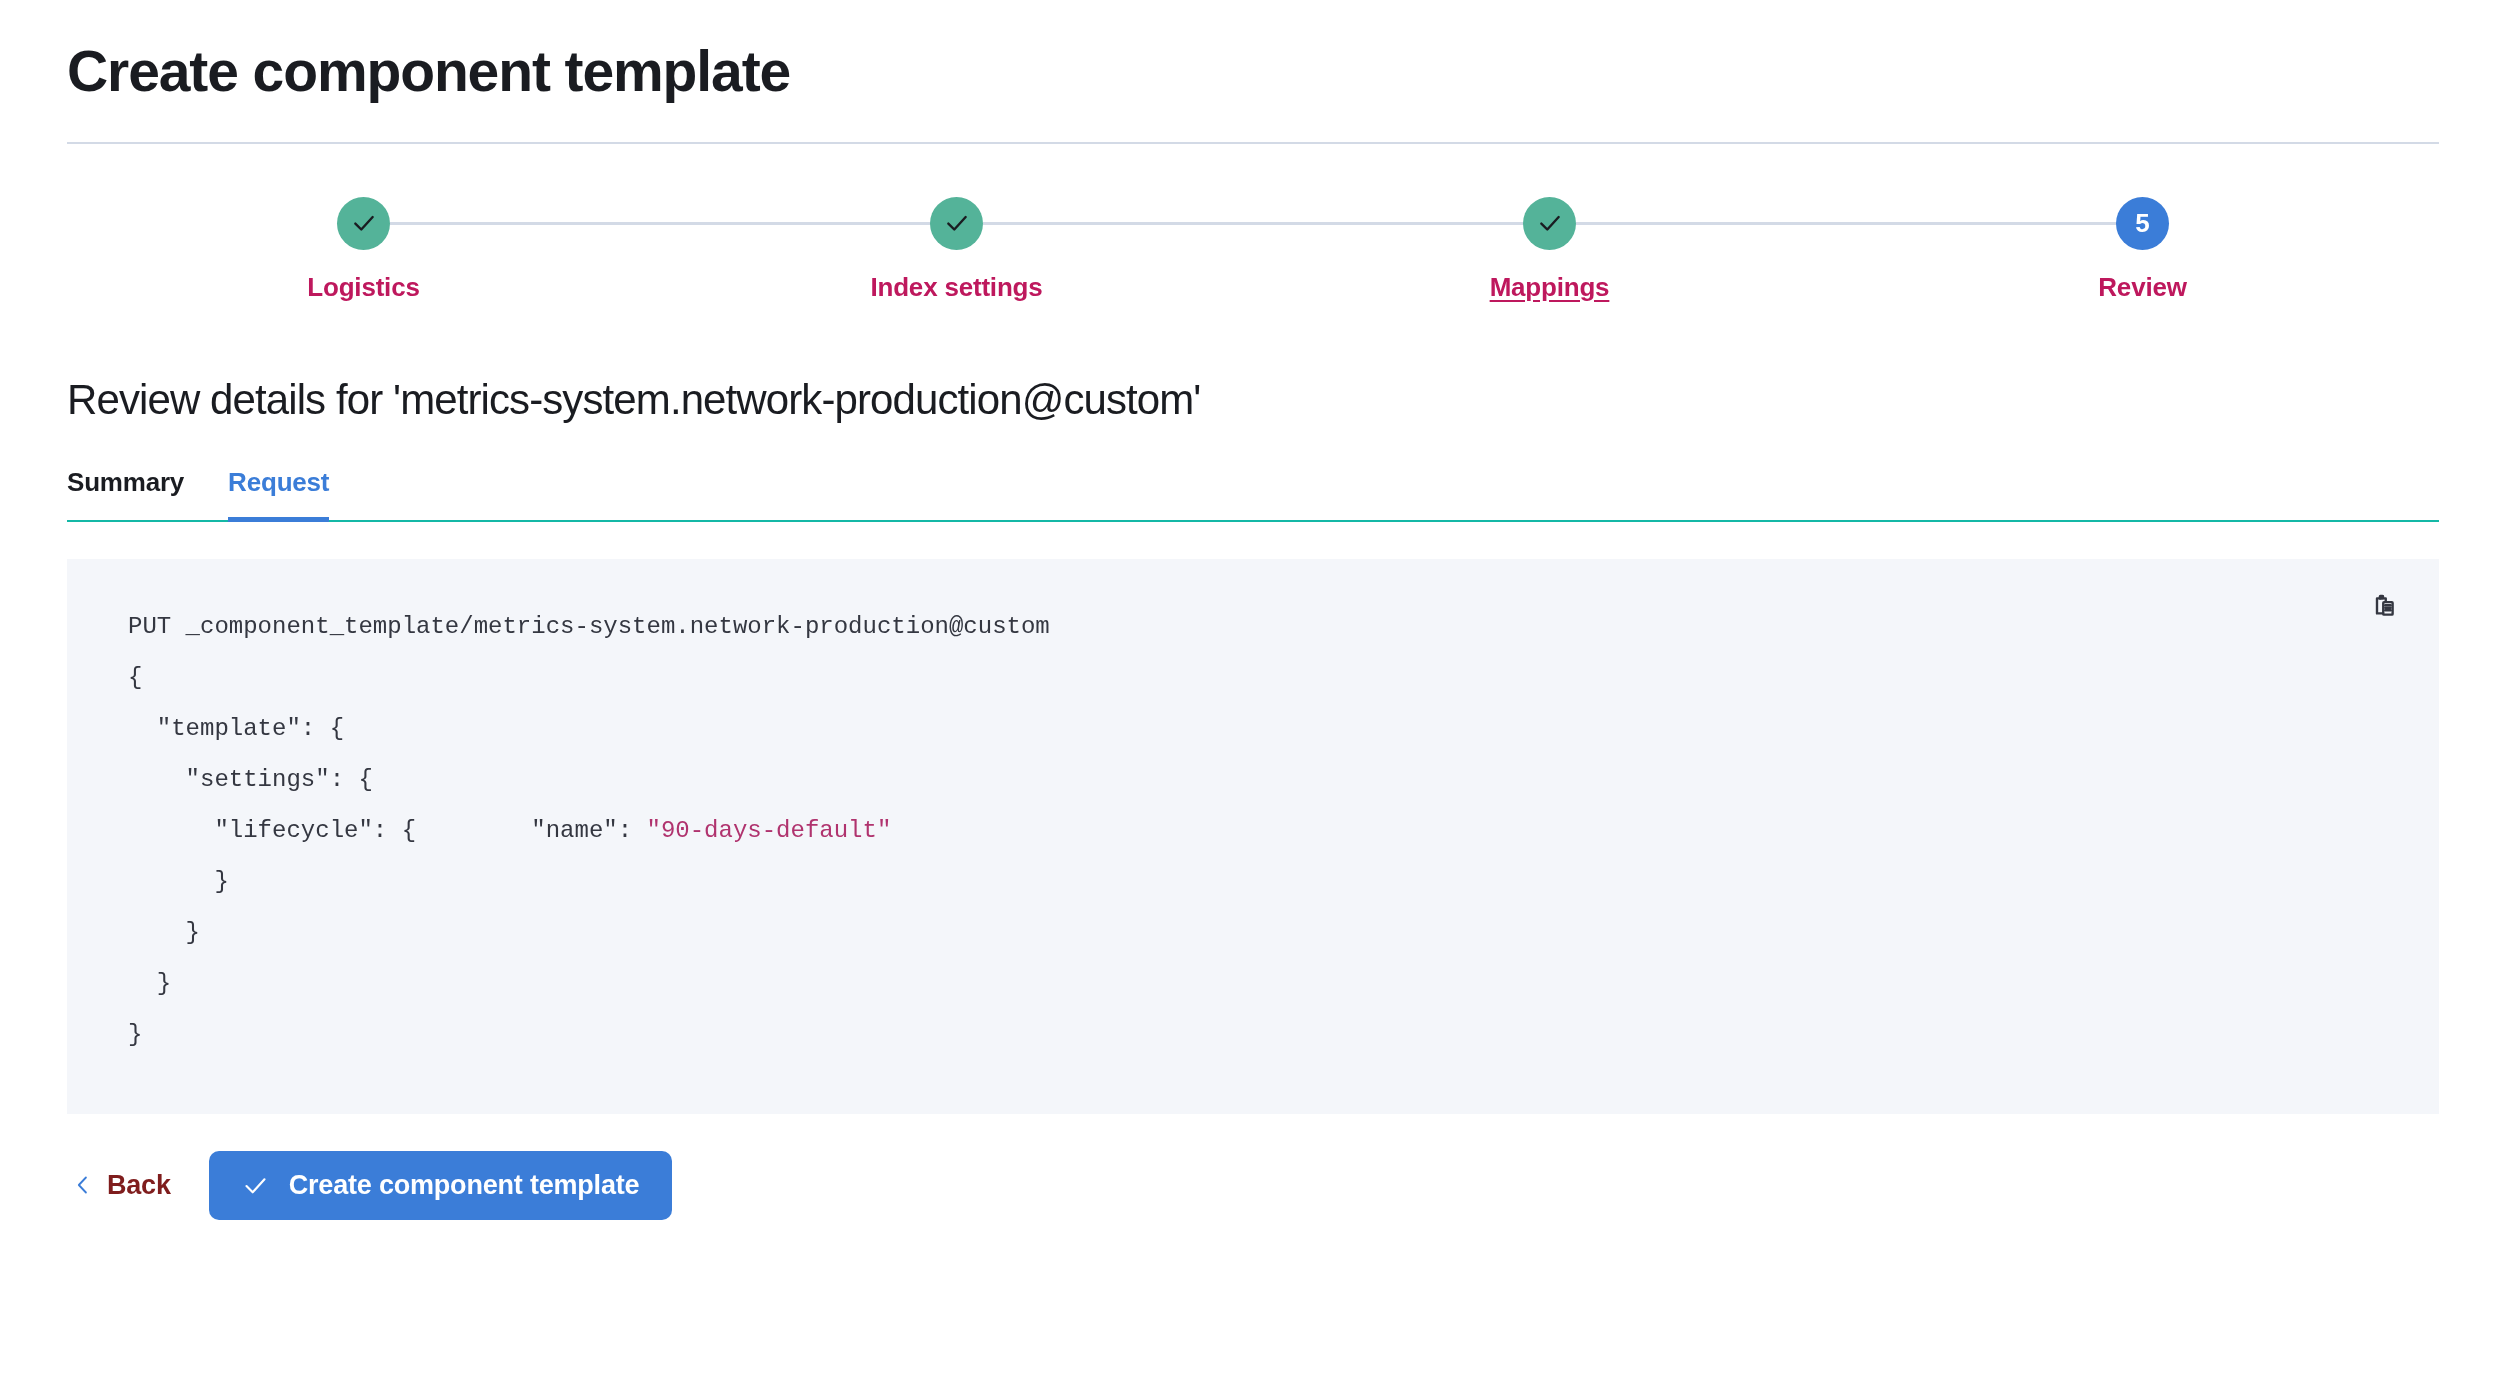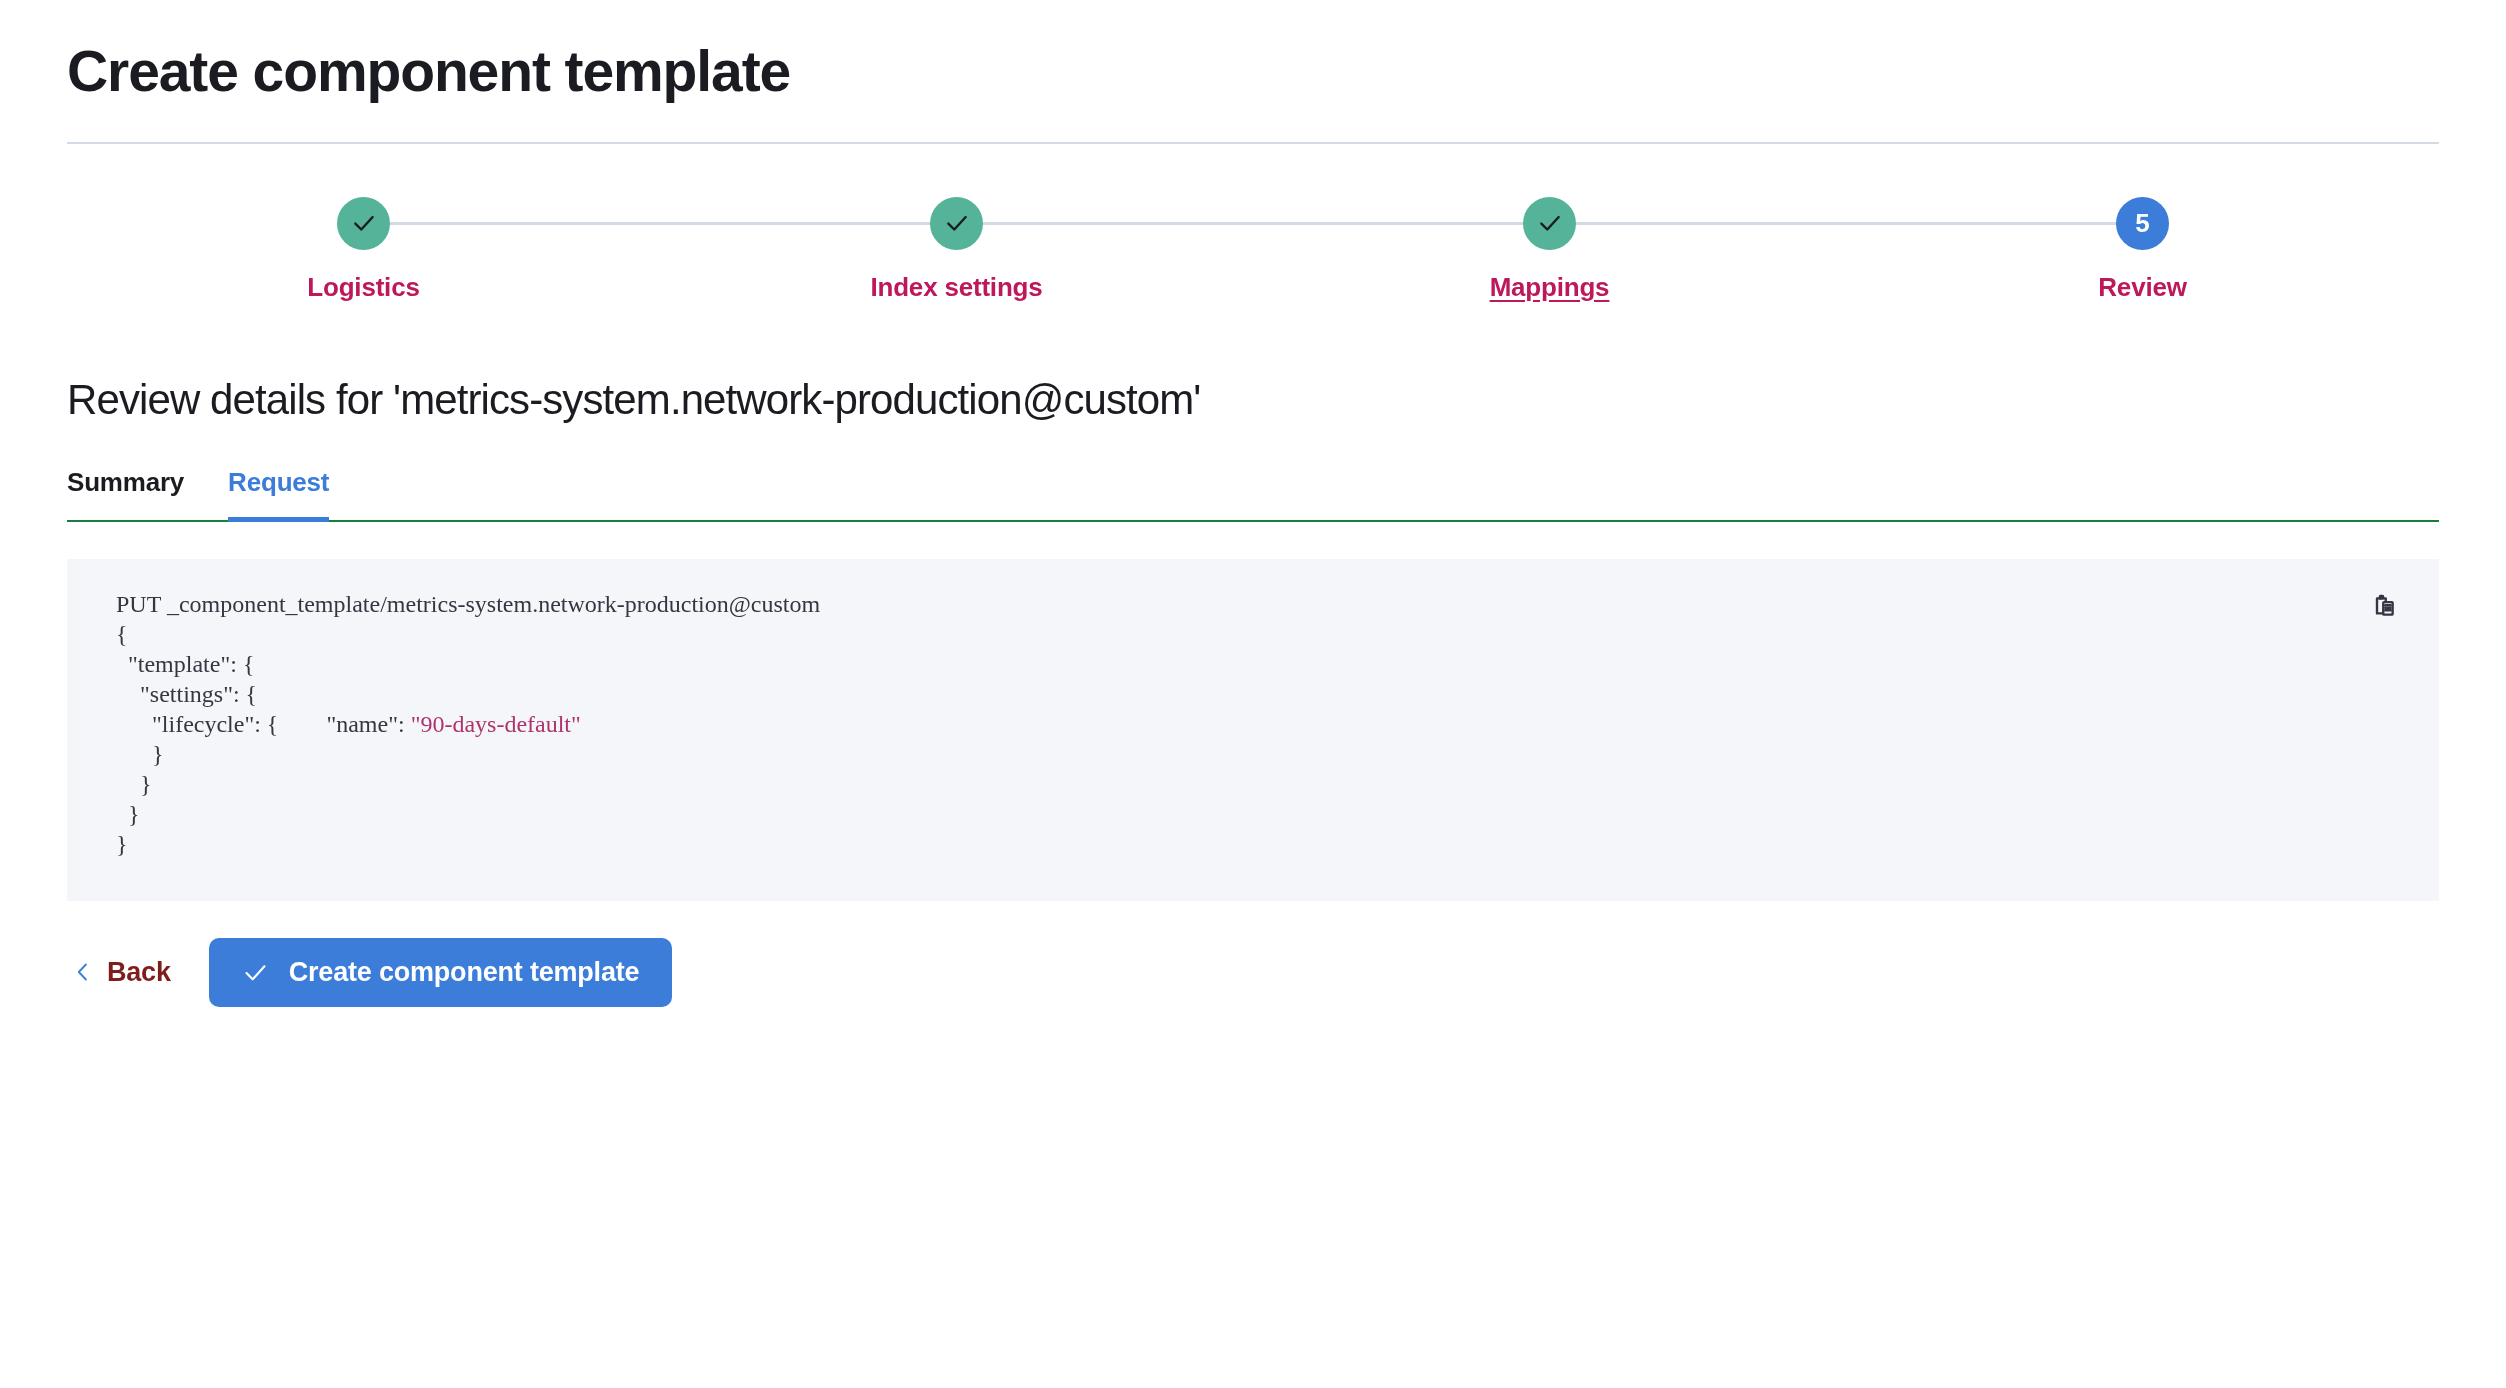--- a/index.html
+++ b/index.html
@@ -101,21 +101,21 @@
     color: #1a1c21;
     white-space: nowrap;
   }
 
   
   .tabs {
     margin: 43px 55px 0 55px;
     display: flex;
     align-items: flex-end;
     gap: 44px;
-    border-bottom: 2px solid #15803d;
+    border-bottom: 2px solid #14b8a6;
     position: relative;
   }
   .tab {
     font-size: 26px;
     font-weight: 700;
     padding: 0 0 22px 0;
     color: #1a1c21;
     cursor: pointer;
     position: relative;
     background: none;
@@ -143,25 +143,25 @@
 
   
   .code-wrap {
     margin: 37px 55px 0 55px;
     background: #f4f6fa;
     position: relative;
     padding: 30px 0 42px 0;
     min-height: 293px;
   }
   pre.code {
-    margin: 0;
+    margin: 12px;
     padding: 0 0 0 49px;
-    font-family: Liberation Serif, serif;
+    font-family: Liberation Mono, monospace;
     font-size: 24px;
-    line-height: 30px;
+    line-height: 51px;
     color: #343741;
     white-space: pre;
     letter-spacing: 0px;
   }
   pre.code .str { color: #b0336e; }
   .copy-btn {
     position: absolute;
     top: 28px;
     right: 30px;
     width: 44px;

